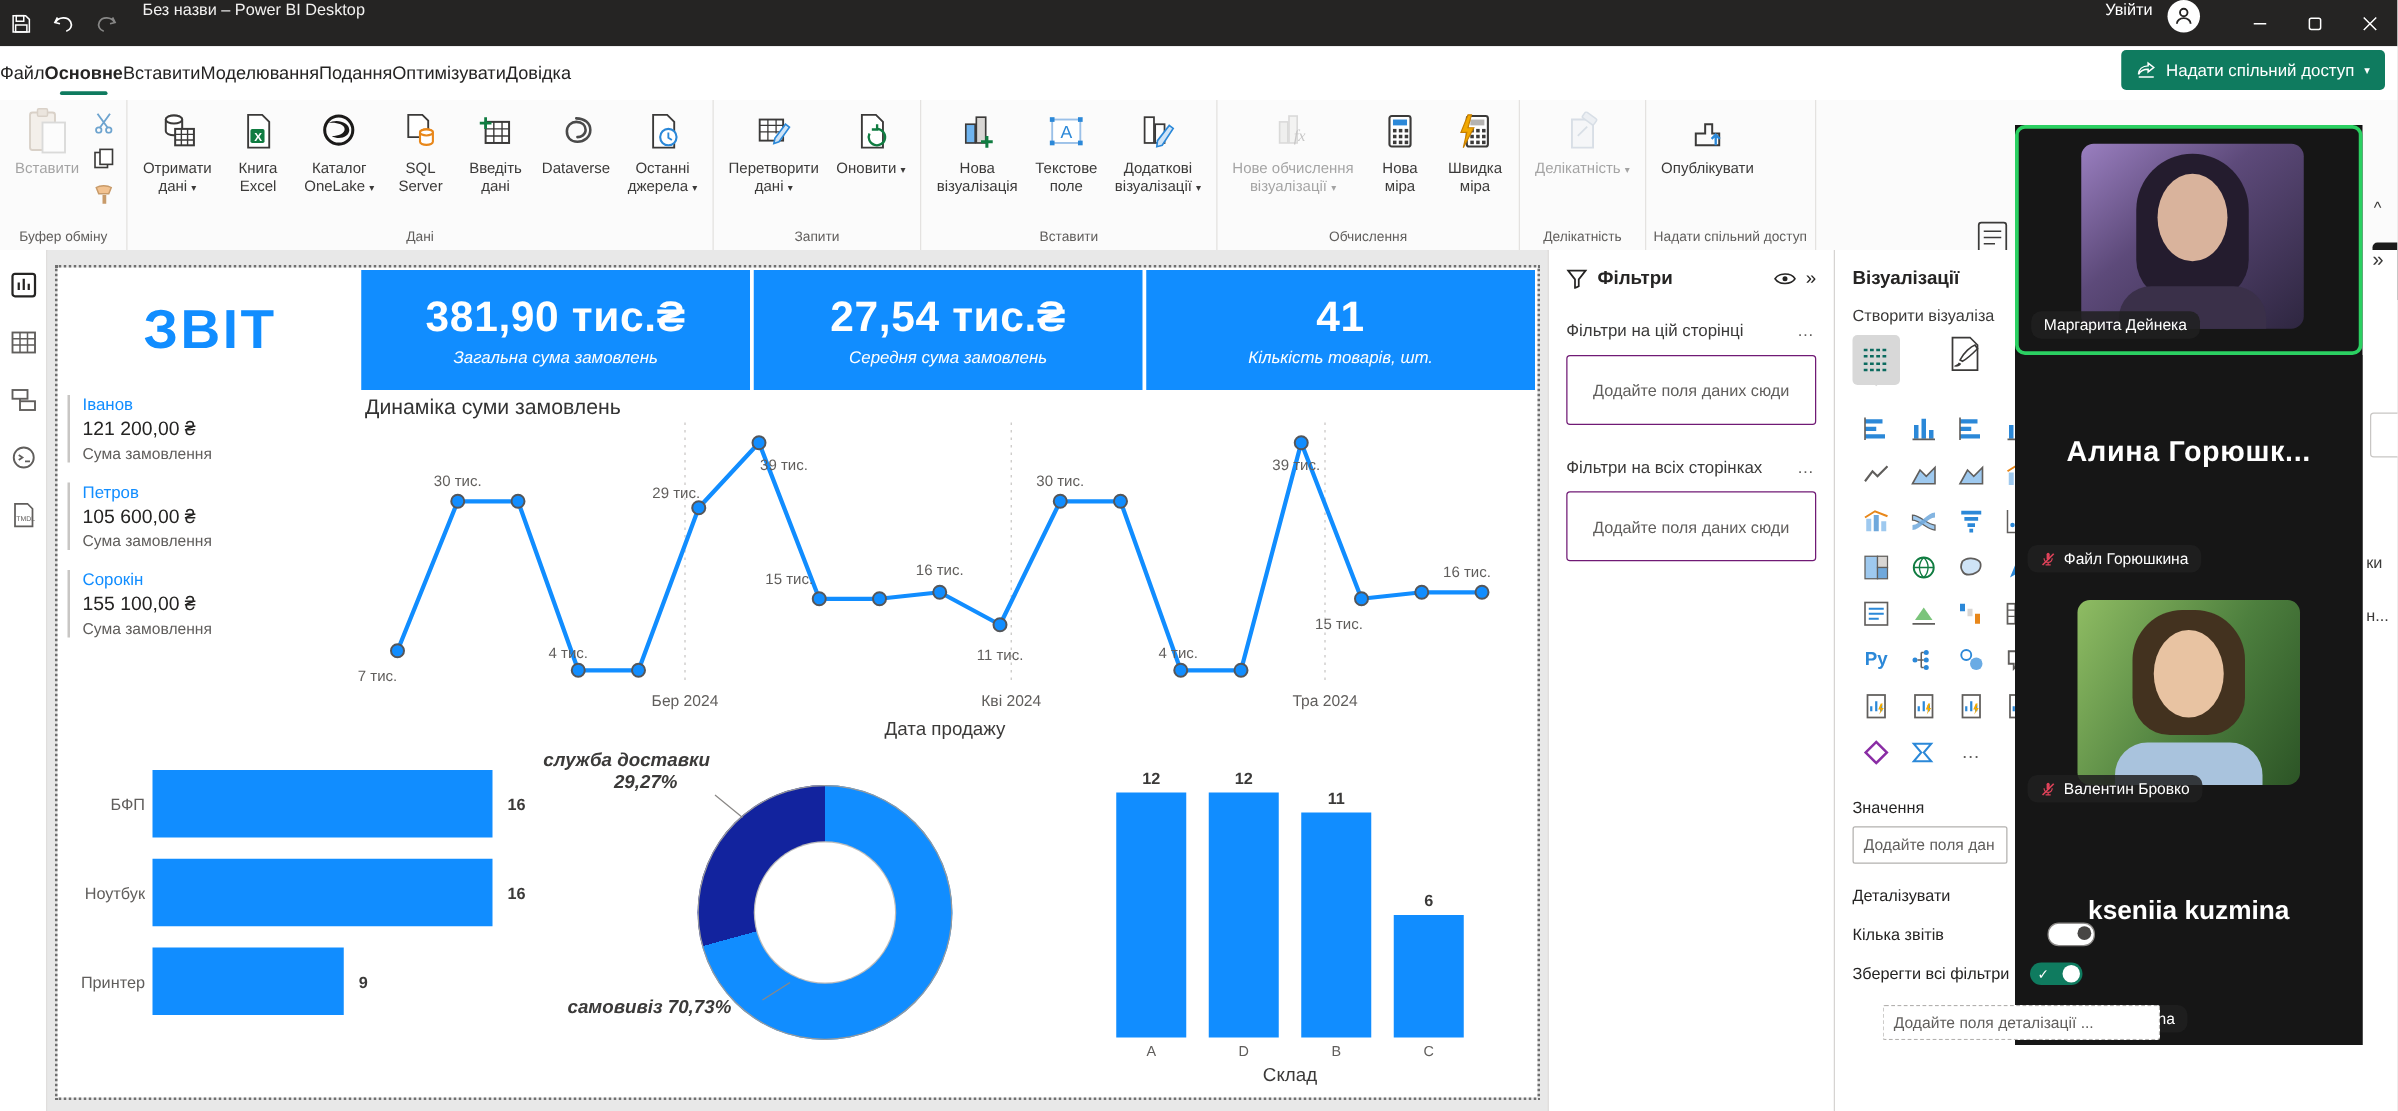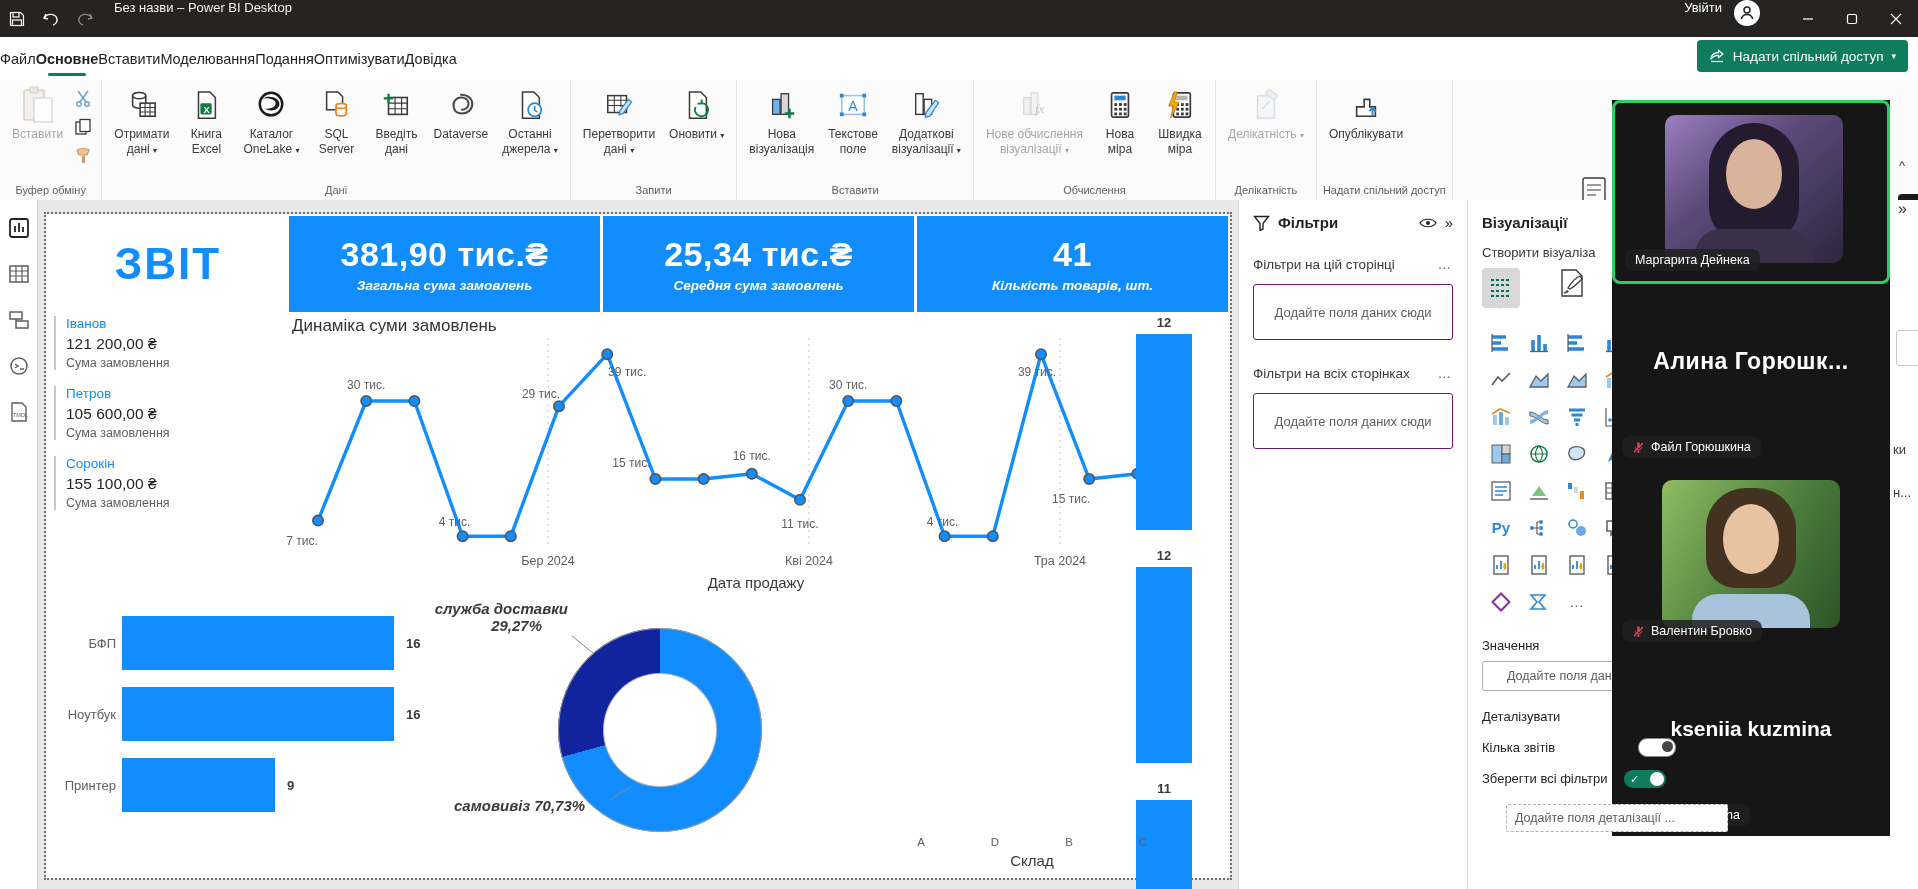--- a/index.html
+++ b/index.html
@@ -44,21 +44,21 @@
   .lnav-ic{width:24px;height:24px;display:flex;align-items:center;justify-content:center;}
   
   #canvas{position:absolute;left:38px;top:200px;width:1200px;height:689px;background:#e8e8e8;}
   #page{position:absolute;left:8px;top:14px;width:1184px;height:664px;background:#fff;outline:2px dotted #6f6f6f;}
   
   #zvitBlock{position:absolute;left:4px;top:2px;width:236px;height:96px;display:flex;align-items:center;justify-content:center;}
   #zvitBlock span{font-size:44px;font-weight:800;color:#118DFF;letter-spacing:2px;}
   #kpiBar{position:absolute;left:243px;top:2px;width:939px;height:96px;display:flex;gap:3px;}
   .kpi{flex:1;background:#118DFF;color:#fff;display:flex;flex-direction:column;align-items:center;justify-content:center;gap:4px;}
   .kpi .v{font-size:34px;font-weight:600;letter-spacing:.5px;}
-  .kpi .l{font-size:13.5px;font-weight:bold;font-style:italic;text-align:right;}
+  .kpi .l{font-size:13.5px;font-weight:normal;font-style:italic;text-align:right;}
   #cards{position:absolute;left:8px;top:102px;width:225px;}
   .mcard{border-left:2px solid #c8c6c4;padding-left:10px;margin-bottom:16px;}
   .mcard .n{font-size:13.5px;color:#118DFF;margin-bottom:4px;}
   .mcard .v{font-size:15.5px;color:#252423;margin-bottom:3px;}
   .mcard .s{font-size:12.5px;color:#605e5c;}
   #lineTitle{position:absolute;left:246px;top:102px;font-size:17px;color:#333;}
   #lineChart{position:absolute;left:240px;top:118px;}
   
   #barChart{position:absolute;left:6px;top:402px;width:400px;}
   .brow{display:flex;align-items:center;margin-bottom:17px;}
@@ -68,21 +68,21 @@
   
   #donutWrap{position:absolute;left:494px;top:400px;width:240px;height:240px;}
   #donut{width:204px;height:204px;border-radius:50%;margin:14px auto 0 auto;position:relative;
          background:conic-gradient(#118DFF 0 70.73%, #12239E 70.73% 100%);box-shadow:0 0 0 1px #9a9a9a inset;}
   #donut::after{content:"";position:absolute;left:46px;top:46px;width:112px;height:112px;border-radius:50%;background:#fff;box-shadow:0 0 0 1px #bbb;}
   #donutLabelTop{position:absolute;left:352px;top:386px;width:170px;text-align:right;font-style:italic;font-weight:bold;font-size:15px;color:#3b3a39;}
   #donutLabelTop .pct{padding-right:26px;}
   #donutLabelBottom{position:absolute;left:408px;top:583px;font-style:italic;font-weight:bold;font-size:15px;color:#3b3a39;}
   
   #colChart{position:absolute;left:826px;top:386px;width:320px;}
-  #colBars{display:flex;align-items:flex-end;justify-content:center;gap:18px;height:230px;flex-direction:column;}
+  #colBars{display:flex;align-items:flex-end;justify-content:center;gap:18px;height:230px;}
   .ccol{display:flex;flex-direction:column;align-items:center;justify-content:flex-end;}
   .ccol .cv{font-size:13px;font-weight:bold;color:#3b3a39;margin-bottom:4px;}
   .ccol .cbar{width:56px;background:#118DFF;}
   #colCats{display:flex;justify-content:center;gap:18px;margin-top:6px;}
   #colCats span{width:56px;text-align:center;font-size:11.5px;color:#605e5c;}
   #colXLabel{text-align:center;font-size:15px;color:#3b3a39;margin-top:4px;}
   
   #filtersPane{position:absolute;left:1238px;top:200px;width:230px;height:689px;background:#fff;border-left:1px solid #d6d4d2;border-right:1px solid #d6d4d2;box-sizing:border-box;padding:14px;}
   #fpHead{display:flex;align-items:center;gap:8px;}
   #fpHead .t{font-size:15px;font-weight:600;flex:1;}
@@ -94,21 +94,21 @@
   
   #vizPane{position:absolute;left:1468px;top:200px;width:450px;height:689px;background:#fff;box-sizing:border-box;padding:14px 0 0 14px;}
   #vizTitle{font-size:15px;font-weight:600;}
   #vizSubtitle{font-size:13px;color:#3b3a39;margin-top:14px;white-space:nowrap;overflow:hidden;width:150px;}
   #vizSelRow{display:flex;align-items:flex-start;gap:38px;margin-top:8px;}
   #vizSelected{width:38px;height:40px;background:#d8d8d8;border-radius:4px;display:flex;align-items:center;justify-content:center;position:relative;}
   #vizSelected::after{content:"";position:absolute;left:12px;bottom:-8px;border:7px solid transparent;border-top-color:#d8d8d8;}
   #vizGallery{margin-top:16px;display:grid;grid-template-columns:repeat(4,38px);grid-auto-rows:37px;width:160px;}
   .gcell{display:flex;align-items:center;justify-content:center;}
   .viz-label{font-size:13px;color:#252423;margin-top:18px;}
-  .viz-drop{margin-top:8px;width:114px;height:28px;border:1px solid #b3b1af;border-radius:2px;font-size:12.5px;color:#605e5c;display:flex;align-items:center;padding-left:24px;white-space:nowrap;overflow:hidden;}
+  .viz-drop{margin-top:8px;width:114px;height:28px;border:1px solid #b3b1af;border-radius:2px;font-size:12.5px;color:#605e5c;display:flex;align-items:center;padding-left:8px;white-space:nowrap;overflow:hidden;}
   .toggle-row{display:flex;align-items:center;margin-top:16px;font-size:13px;color:#252423;}
   
   #toggleMulti{position:absolute;left:1638px;top:738px;width:36px;height:17px;border:1px solid #8a8886;border-radius:9px;background:#fff;z-index:60;}
   #toggleMulti .knob{position:absolute;right:2px;top:2px;width:11px;height:11px;border-radius:50%;background:#484644;}
   #toggleKeep{position:absolute;left:1624px;top:770px;width:42px;height:18px;border-radius:10px;background:#0f7b5f;z-index:60;display:flex;align-items:center;}
   #toggleKeep .chk{color:#fff;font-size:11px;margin-left:6px;}
   #toggleKeep .knob{position:absolute;right:2px;top:2px;width:14px;height:14px;border-radius:50%;background:#fff;}
   #drillDrop{position:absolute;left:1506px;top:804px;width:222px;height:28px;border:1px dashed #b3b1af;border-radius:2px;background:#fff;z-index:60;
              font-size:12.5px;color:#605e5c;display:flex;align-items:center;padding-left:8px;box-sizing:border-box;white-space:nowrap;}
   
@@ -510,21 +510,21 @@
   <div id="page">
     <div id="zvitBlock">
       <span>ЗВІТ</span>
     </div>
     <div id="kpiBar">
       <div class="kpi">
         <span class="v">381,90 тис.₴</span>
         <span class="l">Загальна сума замовлень</span>
       </div>
       <div class="kpi">
-        <span class="v">25,34 тис.₴</span>
+        <span class="v">27,54 тис.₴</span>
         <span class="l">Середня сума замовлень</span>
       </div>
       <div class="kpi">
         <span class="v">41</span>
         <span class="l">Кількість товарів, шт.</span>
       </div>
     </div>
 
     <div id="cards">
       <div class="mcard">

